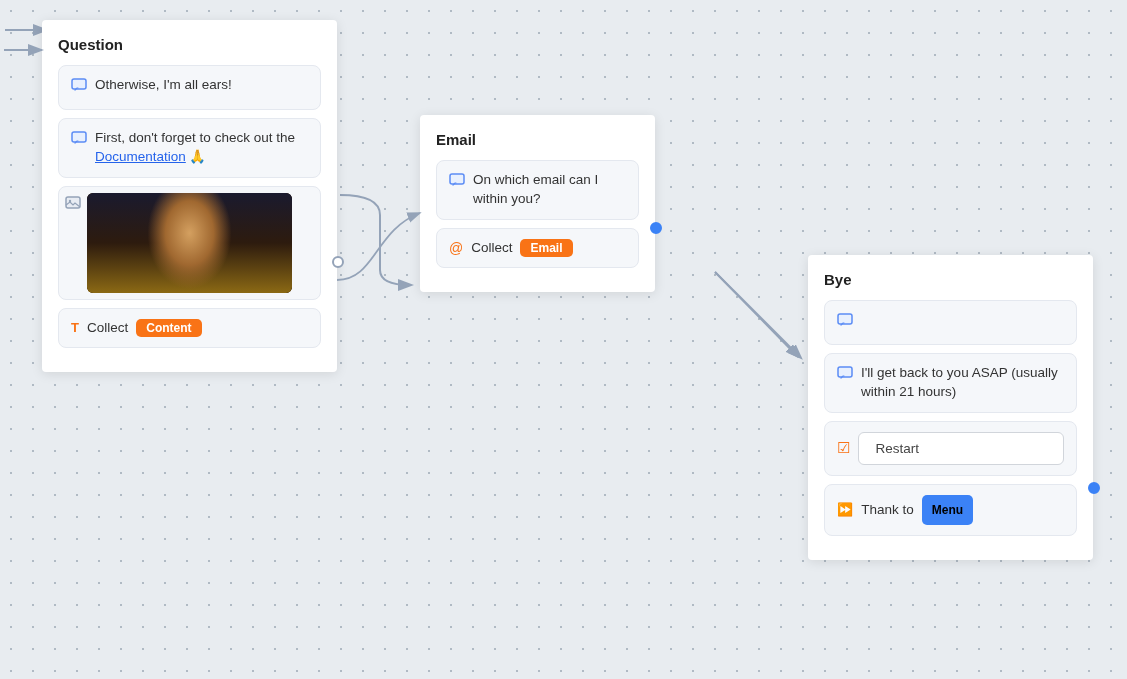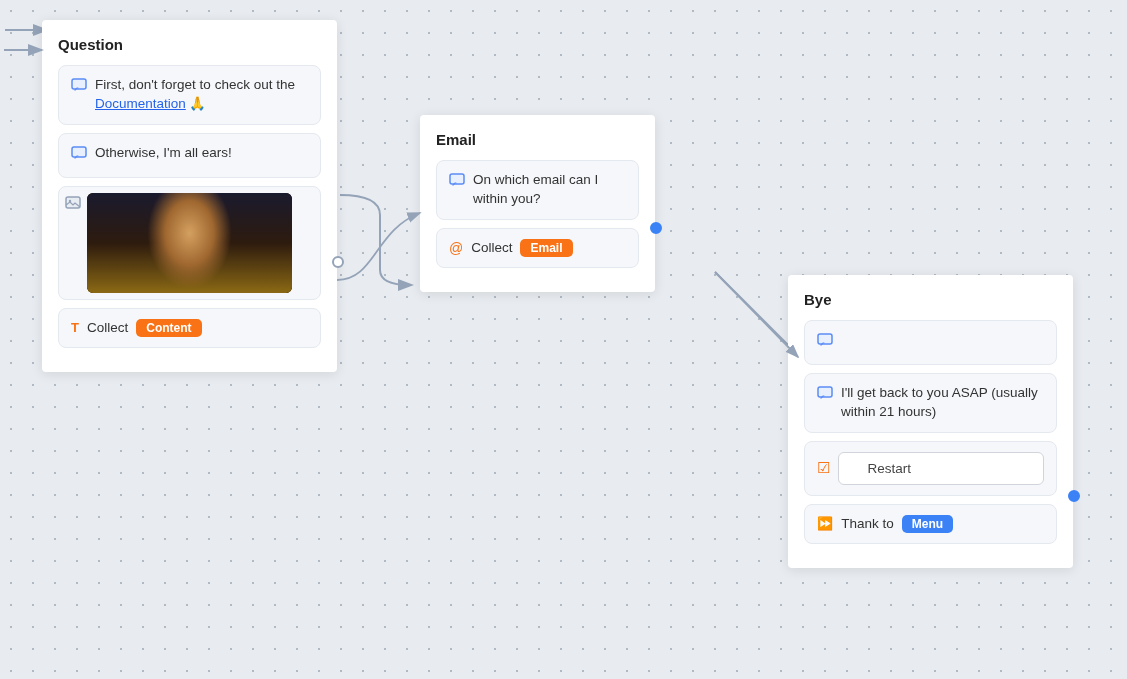--- a/index.html
+++ b/index.html
@@ -114,24 +114,24 @@
       background: #f97316;
       color: #fff;
       font-size: 12px;
       font-weight: 600;
       padding: 2px 10px;
       border-radius: 5px;
     }
 
     .badge-blue {
       background: #3b82f6;
-      color: #ffffff;
+      color: #000000;
       font-size: 12px;
       font-weight: 600;
-      padding: 2px 10px;
+      padding: 8px 10px;
       border-radius: 5px;
     }
 
     
     .button-row {
       display: flex;
       align-items: center;
       gap: 8px;
       background: #f5f7fa;
       border: 1px solid #e4e8ef;
@@ -139,21 +139,21 @@
       padding: 10px 12px;
       margin-bottom: 8px;
       font-size: 13.5px;
       color: #333;
     }
 
     .button-inner {
       background: #fff;
       border: 1px solid #d1d5db;
       border-radius: 6px;
-      padding: 8px 28px;
+      padding: 8px 16px;
       font-size: 13.5px;
       color: #444;
       flex: 1;
     }
 
     
     .dot {
       position: absolute;
       width: 12px;
       height: 12px;
@@ -228,33 +228,33 @@
   <div class="card" style="left: 42px; top: 20px; width: 295px;">
     <div class="card-title">Question</div>
 
     <div class="msg-row">
       <span class="msg-icon">
         <svg viewBox="0 0 16 16" fill="none">
           <rect x="1" y="2" width="14" height="10" rx="2" stroke="#5b8cf5" stroke-width="1.5" fill="#e8f0fe"></rect>
           <path d="M4 13l2-2h1" stroke="#5b8cf5" stroke-width="1.2" fill="none" stroke-linecap="round"></path>
         </svg>
       </span>
+      <span>Otherwise, I'm all ears!</span>
+    </div>
+
+    <div class="msg-row">
+      <span class="msg-icon">
+        <svg viewBox="0 0 16 16" fill="none">
+          <rect x="1" y="2" width="14" height="10" rx="2" stroke="#5b8cf5" stroke-width="1.5" fill="#e8f0fe"></rect>
+          <path d="M4 13l2-2h1" stroke="#5b8cf5" stroke-width="1.2" fill="none" stroke-linecap="round"></path>
+        </svg>
+      </span>
       <span>
         First, don't forget to check out the <a href="#">Documentation</a> 🙏
       </span>
-    </div>
-
-    <div class="msg-row">
-      <span class="msg-icon">
-        <svg viewBox="0 0 16 16" fill="none">
-          <rect x="1" y="2" width="14" height="10" rx="2" stroke="#5b8cf5" stroke-width="1.5" fill="#e8f0fe"></rect>
-          <path d="M4 13l2-2h1" stroke="#5b8cf5" stroke-width="1.2" fill="none" stroke-linecap="round"></path>
-        </svg>
-      </span>
-      <span>Otherwise, I'm all ears!</span>
     </div>
 
     <div class="img-row">
       <span class="img-icon" style="margin-top:2px;">
         <svg width="16" height="16" viewBox="0 0 16 16" fill="none">
           <rect x="1" y="2" width="14" height="11" rx="2" stroke="#94a3b8" stroke-width="1.5" fill="#e8ecf3"></rect>
           <circle cx="5" cy="6" r="1.2" fill="#94a3b8"></circle>
           <path d="M1 10l4-3 3 3 2-2 5 4" stroke="#94a3b8" stroke-width="1.2" fill="none"></path>
         </svg>
       </span>
@@ -291,21 +291,21 @@
 
     <div class="collect-row">
       <span class="at-icon">@</span>
       <span>Collect</span>
       <span class="badge-orange">Email</span>
     </div>
 
     <div class="dot dot-filled" style="right: -7px; bottom: 58px;"></div>
   </div>
 
-  <div class="card" style="left: 788px; top: 255px; width: 285px; margin-top: 20px;">
+  <div class="card" style="left: 808px; top: 255px; width: 285px;">
     <div class="card-title">Bye</div>
 
     <div class="msg-row">
       <span class="msg-icon">
         <svg viewBox="0 0 16 16" fill="none">
           <rect x="1" y="2" width="14" height="10" rx="2" stroke="#5b8cf5" stroke-width="1.5" fill="#e8f0fe"></rect>
           <path d="M4 13l2-2h1" stroke="#5b8cf5" stroke-width="1.2" fill="none" stroke-linecap="round"></path>
         </svg>
       </span>
     </div>

